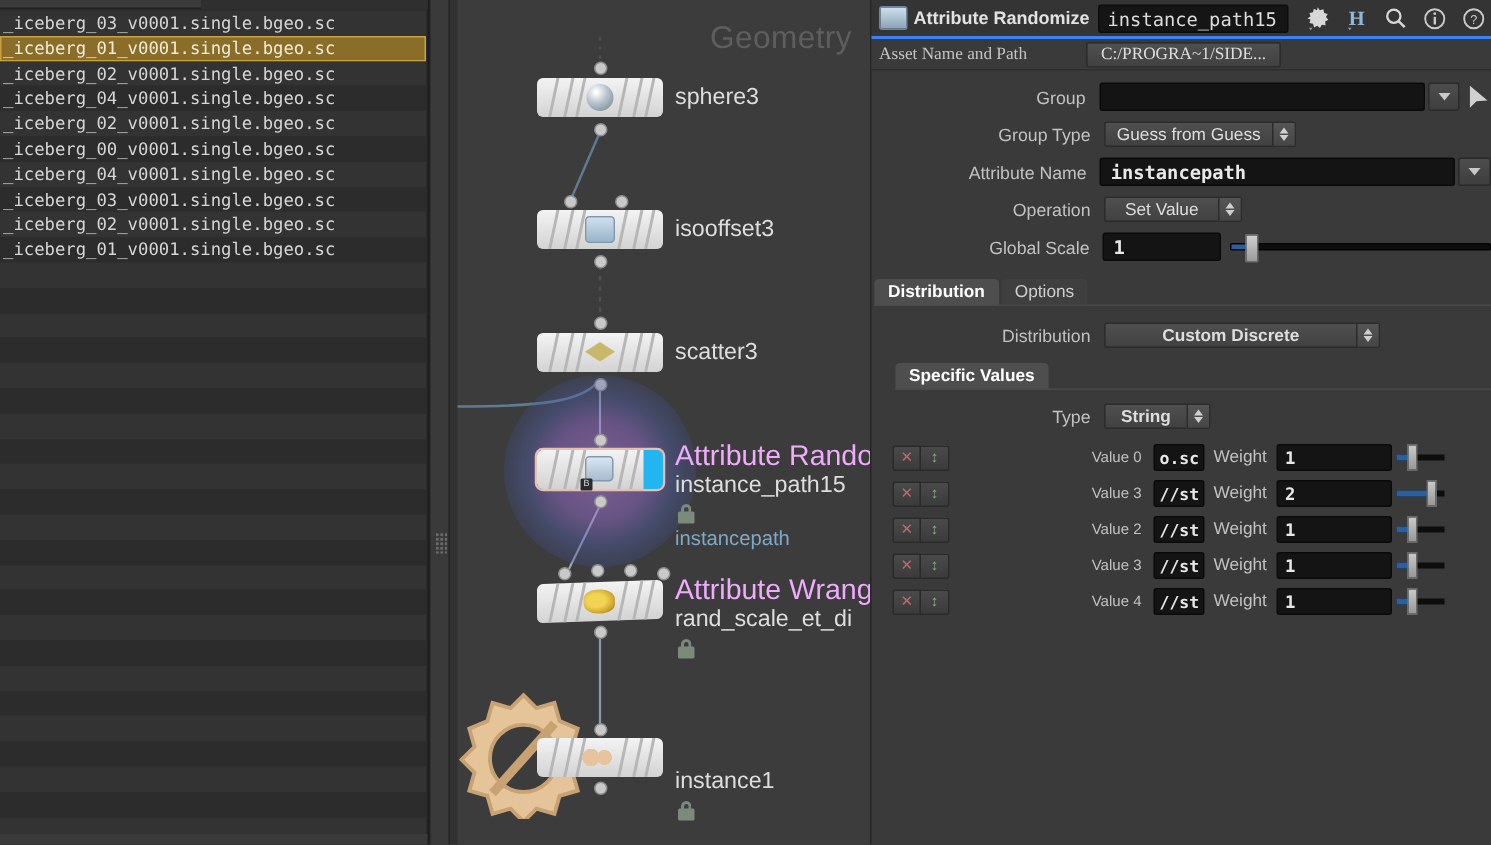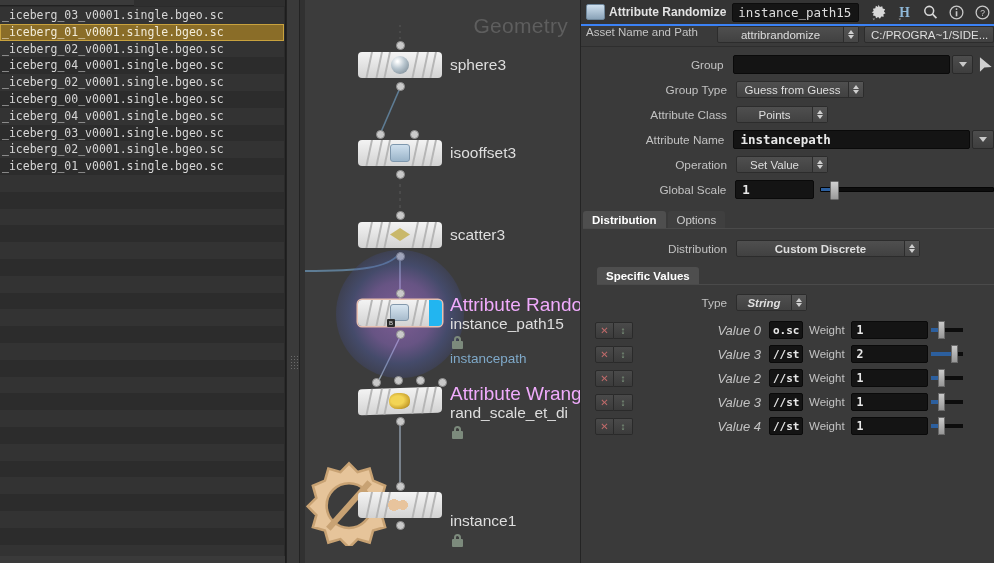--- a/index.html
+++ b/index.html
@@ -173,22 +173,23 @@
     font-family: "DejaVu Sans Mono", monospace;
     font-size: 12.5px; color: #dcdcdc;
     display: flex; align-items: center; padding-left: 5px;
     max-width: 152px;
   }
   .hdr-icons { display: flex; align-items: center; gap: 9px; margin-left: 11px; }
   .hdr-ico { width: 17px; height: 17px; position: relative; cursor: default; }
 
   .asset-row {
     height: 21px; background: #3a3a3a;
-    display: flex; 
+    display: flex; align-items: center;
     border-bottom: 1px solid #2e2e2e;
+    font-family: Liberation Serif, serif;
   }
   .asset-label {
     width: 138px; font-size: 11.5px; color: #c4c4c4; padding-left: 5px;
   }
   .menu-btn {
     height: 17px; background: linear-gradient(#4f4f4f, #414141);
     border: 1px solid #2c2c2c; border-radius: 2px;
     display: flex; align-items: center; position: relative;
     font-size: 11.5px; color: #dedede;
   }
@@ -290,21 +291,21 @@
     width: 19px; height: 17px;
     background: linear-gradient(#4a4a4a, #3b3b3b);
     border: 1px solid #2a2a2a;
     display: flex; align-items: center; justify-content: center;
     font-size: 10px;
   }
   .vbtn.x { color: #c06a6a; border-radius: 2px 0 0 2px; }
   .vbtn.m { color: #8aa98a; border-radius: 0 2px 2px 0; border-left: 0; }
   .vlabel {
     width: 136px; text-align: right; padding-right: 8px;
-    font-size: 13px; color: #c2c2c2; font-style: italic;
+    font-size: 10px; color: #c2c2c2;
   }
   .vfield {
     width: 34px; height: 18px; background: #141414;
     border: 1px solid #0a0a0a; border-radius: 2px;
     font-family: "DejaVu Sans Mono", monospace;
     font-weight: bold; font-size: 11px; color: #e8e8e8;
     display: flex; align-items: center; padding-left: 3px;
     overflow: hidden; white-space: nowrap;
   }
   .wlabel {
@@ -582,27 +583,20 @@
           <svg viewBox="0 0 20 20" width="17" height="17">
               <circle cx="10" cy="10" r="7.5" fill="none" stroke="#c9c9c9" stroke-width="1.5"></circle>
               <text x="10" y="14.5" font-family="Liberation Sans, sans-serif" font-size="10" fill="#c9c9c9" text-anchor="middle">?</text>
             </svg>
         </div>
       </div>
     </div>
 
     <div class="asset-row">
       <div class="asset-label">Asset Name and Path</div>
-      <div class="menu-btn" style="width:144px;">
-        <span class="txt" style="flex:1; text-align:center;">attribrandomize</span>
-        <span class="spin">
-            <i class="up"></i>
-            <i class="down"></i>
-          </span>
-      </div>
       <div class="menu-btn" style="width:130px; margin-left:5px;">
         <span class="txt" style="flex:1; text-align:center;">C:/PROGRA~1/SIDE...</span>
 
       </div>
     </div>
 
     <div class="prow" style="margin-top:5px;">
       <div class="plabel">Group</div>
       <div class="field-dark" style="width:222px;"></div>
       <div class="dropdown-btn" style="margin-left:2px;">
@@ -617,30 +611,20 @@
       <div class="plabel">Group Type</div>
       <div class="menu-btn" style="width:128px;">
         <span class="txt" style="flex:1; text-align:center;">Guess from Guess</span>
         <span class="spin">
             <i class="up"></i>
             <i class="down"></i>
           </span>
       </div>
     </div>
 
-    <div class="prow">
-      <div class="plabel">Attribute Class</div>
-      <div class="menu-btn" style="width:92px;">
-        <span class="txt" style="flex:1; text-align:center;">Points</span>
-        <span class="spin">
-            <i class="up"></i>
-            <i class="down"></i>
-          </span>
-      </div>
-    </div>
 
     <div class="prow">
       <div class="plabel">Attribute Name</div>
       <div class="field-dark field-mono" style="width:241px;">instancepath</div>
       <div class="dropdown-btn" style="margin-left:2px;">
           <i></i>
         </div>
     </div>
 
     <div class="prow">
@@ -681,21 +665,21 @@
       </div>
     </div>
 
     <div class="subtab-bar" style="margin:5px 0 0 16px;">
       <span class="subtab">Specific Values</span>
     </div>
 
     <div class="prow" style="margin-top:5px;">
       <div class="plabel">Type</div>
       <div class="menu-btn" style="width:71px;">
-        <span class="txt" style="flex:1; text-align:center; font-weight:bold;font-style:italic;">String</span>
+        <span class="txt" style="flex:1; text-align:center; font-weight:bold;">String</span>
         <span class="spin">
             <i class="up"></i>
             <i class="down"></i>
           </span>
       </div>
     </div>
 
 
     <div id="value-rows" style="margin-top:3px;">
         <div class="vrow">

